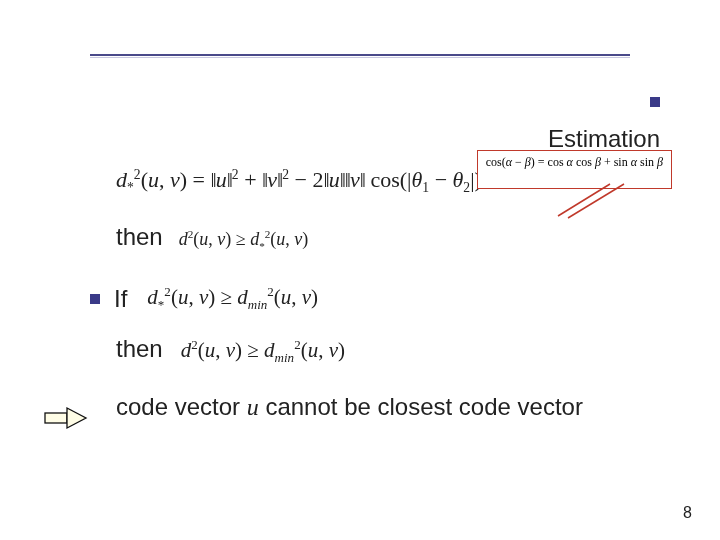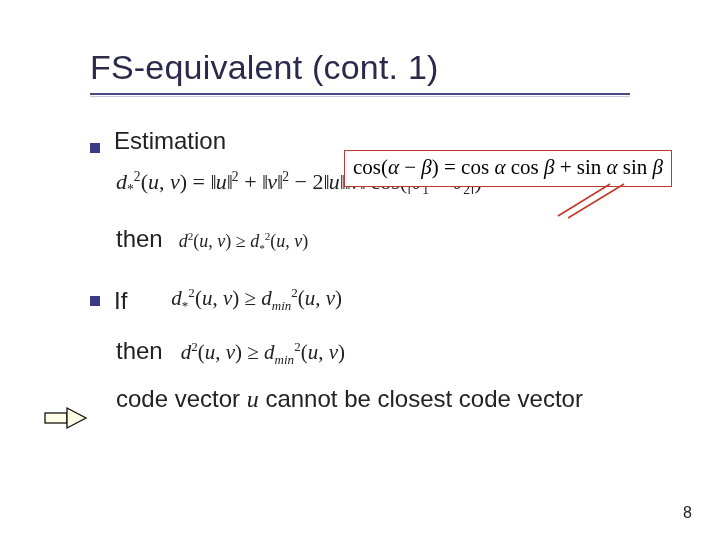--- a/index.html
+++ b/index.html
@@ -40,39 +40,40 @@
     width: 540px; height: 1px;
     background: #c8c8e0;
   }
   .content {
     font-size: 24px;
     color: #222;
     line-height: 1.5;
   }
   .bullet-row {
     display: flex;
-    align-items: center;
+    align-items: flex-end;
     gap: 14px;
     margin-top: 4px;
+    flex-direction: column;
   }
   .bullet-sq {
     width: 10px; height: 10px;
     background: #3a3a88;
     margin-top: 13px;
     flex: 0 0 10px;
   }
   .callout-box {
     position: absolute;
     top: 150px;
     right: 48px;
     border: 1.5px solid #c0392b;
     background: #fff;
-    padding: 4px 8px 6px 8px;
+    padding: 4px 8px 18px 8px;
     font-family: 'Times New Roman', serif;
-    font-size: 21px;
+    font-size: 12px;
   }
   .callout-line {
     position: absolute;
     top: 182px;
     right: 96px;
     width: 68px;
     height: 38px;
   }
   .callout-line svg { overflow: visible; }
   .math {
@@ -100,36 +101,36 @@
   }
   .then-row .math { font-size: 18px; }
   .block2 { margin-top: 26px; }
   .if-row {
     display: flex;
     align-items: flex-start;
     gap: 14px;
   }
   .if-inner {
     display: flex;
-    align-items: flex-start;
-    gap: 44px;
+    align-items: center;
+    gap: 20px;
   }
   .if-inner .math { font-size: 21px; }
   .then-row2 {
     margin-left: 26px;
     margin-top: 10px;
     display: flex;
     align-items: baseline;
     gap: 18px;
     font-size: 24px;
   }
   .then-row2 .math { font-size: 21px; margin-top: 8px; }
   .concl {
     margin-left: 26px;
-    margin-top: 10px;
+    margin-top: 20px;
     font-size: 24px;
     line-height: 1.55;
     max-width: 520px;
   }
   .concl .u { font-family: 'Times New Roman', serif; font-style: italic; }
   .arrow-marker {
     position: absolute;
     left: 44px;
     top: 406px;
   }
@@ -141,21 +142,20 @@
     font-size: 16px;
     color: #222;
   }
 </style>
 </head>
 <body>
 
 <div class="slide">
 
   <div class="title-wrap">
-    <div class="title">FS-equivalent (cont. 1)</div>
     <div class="title-rule"></div>
   </div>
 
   <div class="callout-box">
     <span class="math">
       <span class="rm">cos(</span>α<span class="rm"> − </span>β<span class="rm">) = cos </span>α<span class="rm"> cos </span>β<span class="rm"> + sin </span>α<span class="rm"> sin </span>β
     </span>
   </div>
   <div class="callout-line">
     <svg width="68" height="38">

